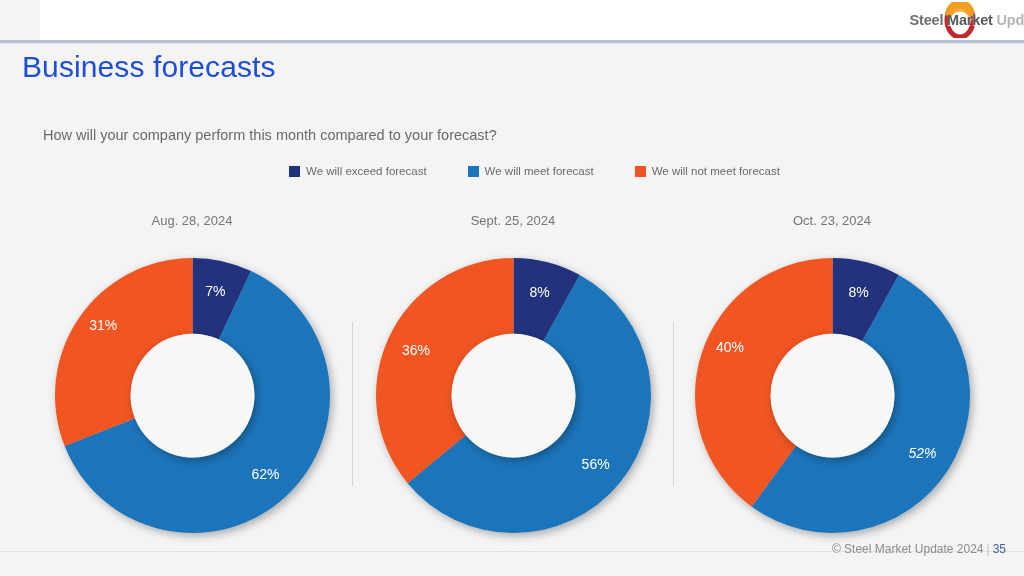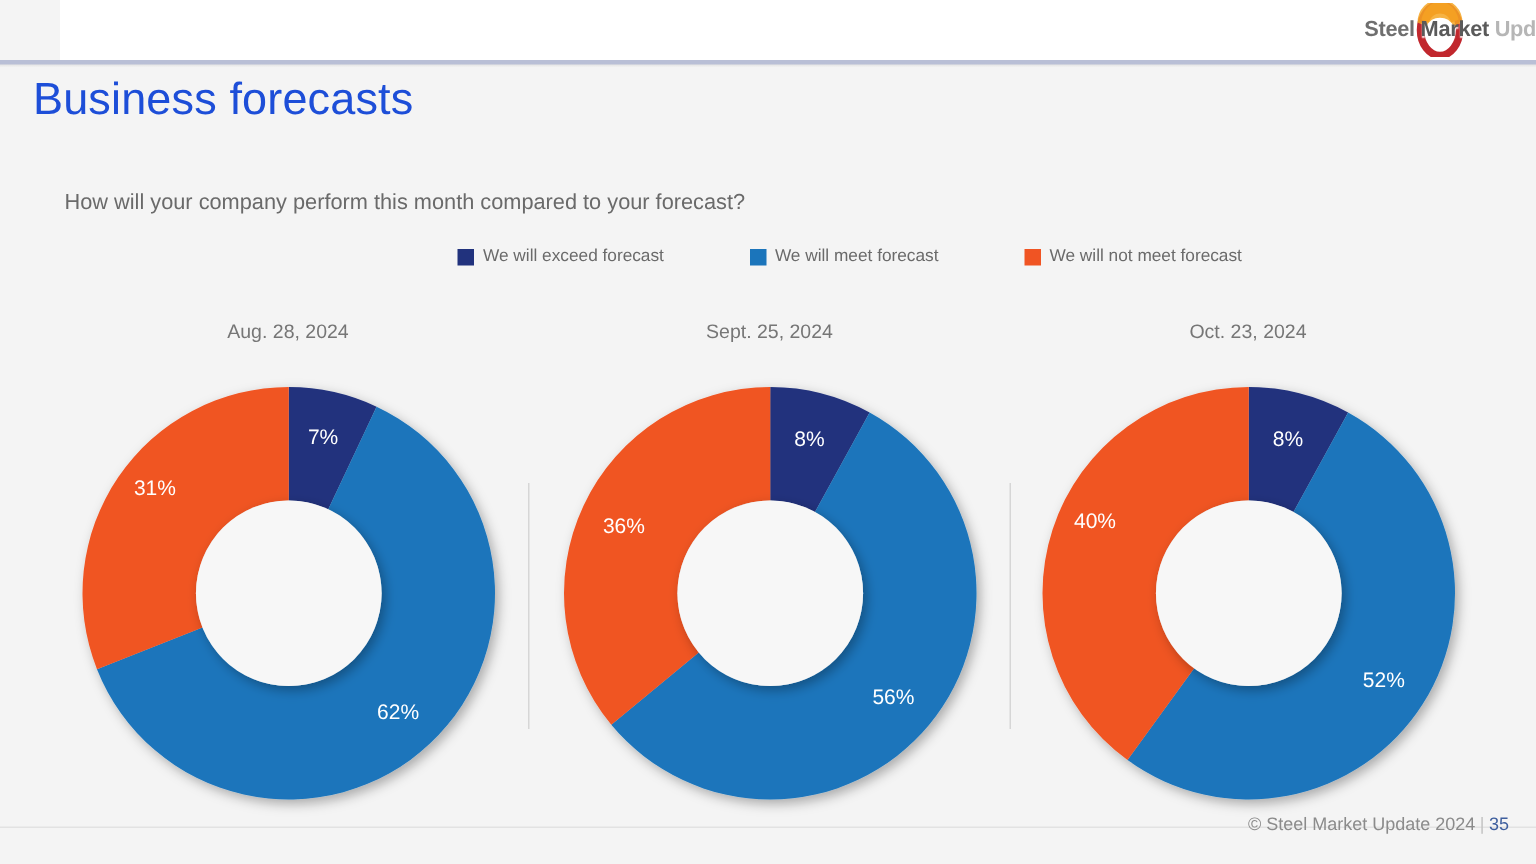--- a/index.html
+++ b/index.html
@@ -114,21 +114,20 @@
     left: 289px;
     display: flex;
     align-items: center;
     gap: 41px;
   }
 
   .legend-item {
     display: flex;
     align-items: flex-end;
     gap: 6px;
-    margin-left: 16px;
   }
 
   .legend-swatch {
     width: 11px;
     height: 11px;
     flex: 0 0 11px;
   }
 
   .legend-label {
     font-size: 11.5px;
@@ -307,21 +306,21 @@
             </filter>
           </defs>
           <g filter="url(#ds2)">
             <path d="M 137.5 0 A 137.5 137.5 0 0 1 203.74113018898586 17.00783149396875 L 167.30850858504363 83.27852417228594 A 61.875 61.875 0 0 0 137.5 75.625 Z" fill="#21327D"></path>
             <path d="M 203.74113018898586 17.00783149396875 A 137.5 137.5 0 1 1 56.6795278097849 248.73983672655524 L 101.13078751440321 187.55792652694987 A 61.875 61.875 0 1 0 167.30850858504363 83.27852417228594 Z" fill="#1B75BB"></path>
             <path d="M 56.6795278097849 248.73983672655524 A 137.5 137.5 0 0 1 137.49999999999997 0 L 137.5 75.625 A 61.875 61.875 0 0 0 101.13078751440321 187.55792652694987 Z" fill="#F05423"></path>
           </g>
           <circle cx="137.5" cy="137.5" r="61.875" fill="#f7f7f7" filter="url(#ds2)"></circle>
         </svg>
         <div class="slice-label" style="left: 164.172px; top: 33.6195px;">8%</div>
-        <div class="slice-label" style="left: 228.054px; top: 194.967px;">52%</div>
+        <div class="slice-label" style="left: 228.054px; top: 194.967px; font-style: italic;">52%</div>
         <div class="slice-label" style="left: 35.4992px; top: 89px;">40%</div>
       </div>
   </div>
 
   <div class="divider" style="left:352px;"></div>
   <div class="divider" style="left:673px;"></div>
 </div>
 
 <div class="footer-rule"></div>
 <div class="footer">

